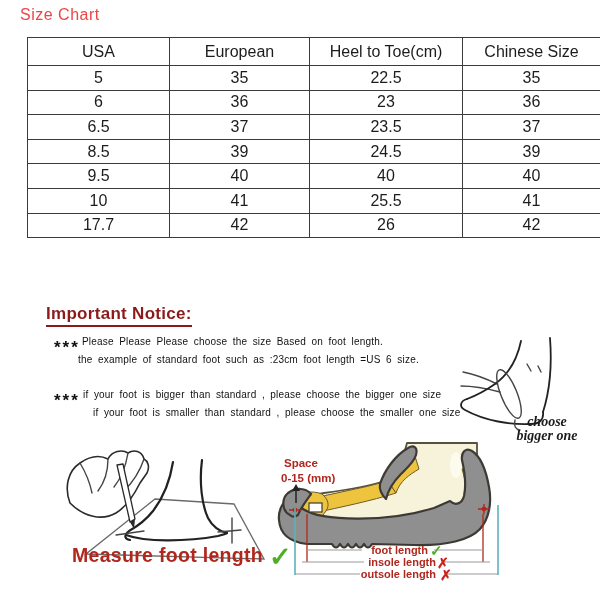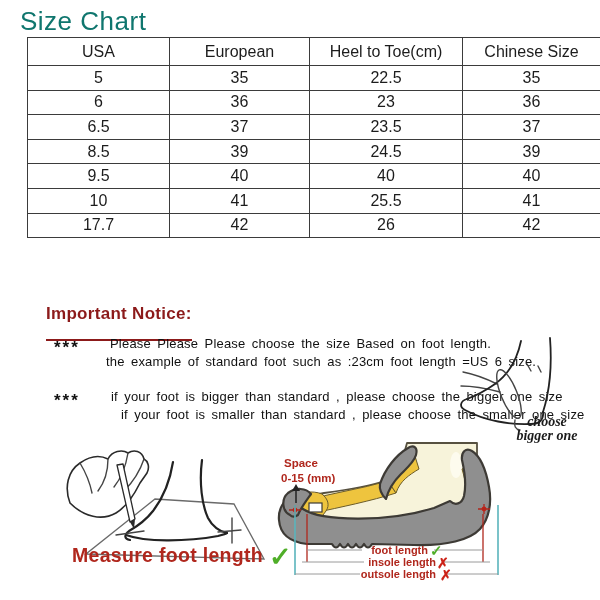--- a/index.html
+++ b/index.html
@@ -3,43 +3,43 @@
 <meta charset="utf-8">
 <style>
   html,body{margin:0;padding:0;}
   body{
     width:600px;height:600px;position:relative;overflow:hidden;
     background:#fff;font-family:"Liberation Sans",sans-serif;color:var(--text_dark,#1c1c1c);
   }
   .abs{position:absolute;}
 
   
-  #page-title{left:20px;top:6px;font-size:26px;letter-spacing:.5px;color:#0f766e;}
+  #page-title{left:20px;top:6px;font-size:16px;letter-spacing:.5px;color:#ef4444;}
 
   
   #size-table{left:27px;top:37px;width:573px;border-collapse:collapse;table-layout:fixed;}
   #size-table th,#size-table td{
     border:1.6px solid var(--table_border,#3b3b3b);
     text-align:center;vertical-align:middle;
     font-size:16px;color:var(--text_dark,#1c1c1c);font-weight:normal;
     padding:0;
   }
   #size-table th{height:27px;}
   #size-table td{height:23.6px;}
 
   
   #notice-heading{
     left:46px;top:304px;font-size:17px;font-weight:bold;color:var(--notice_red,#8c1a1a);
-    border-bottom:2px solid var(--notice_red,#8c1a1a);padding-bottom:15px;letter-spacing:.3px;
+    border-bottom:2px solid var(--notice_red,#8c1a1a);padding-bottom:1px;letter-spacing:.3px;
   }
   .bullet-marker{
     font-weight:bold;font-size:17px;color:#111;letter-spacing:2px;line-height:10px;
   }
   .notice-line{
-    font-size:13px;color:#111;white-space:nowrap;word-spacing:2.5px;letter-spacing:.2px;margin-left:28px;
+    font-size:10px;color:#111;white-space:nowrap;word-spacing:2.5px;letter-spacing:.2px;
   }
 
   
   #ankle-caption{
     left:490px;top:415px;width:114px;text-align:center;
     font-family:"Liberation Serif",serif;font-style:italic;font-weight:bold;
     font-size:14px;line-height:14px;color:#1b1b1b;
   }
 
   

